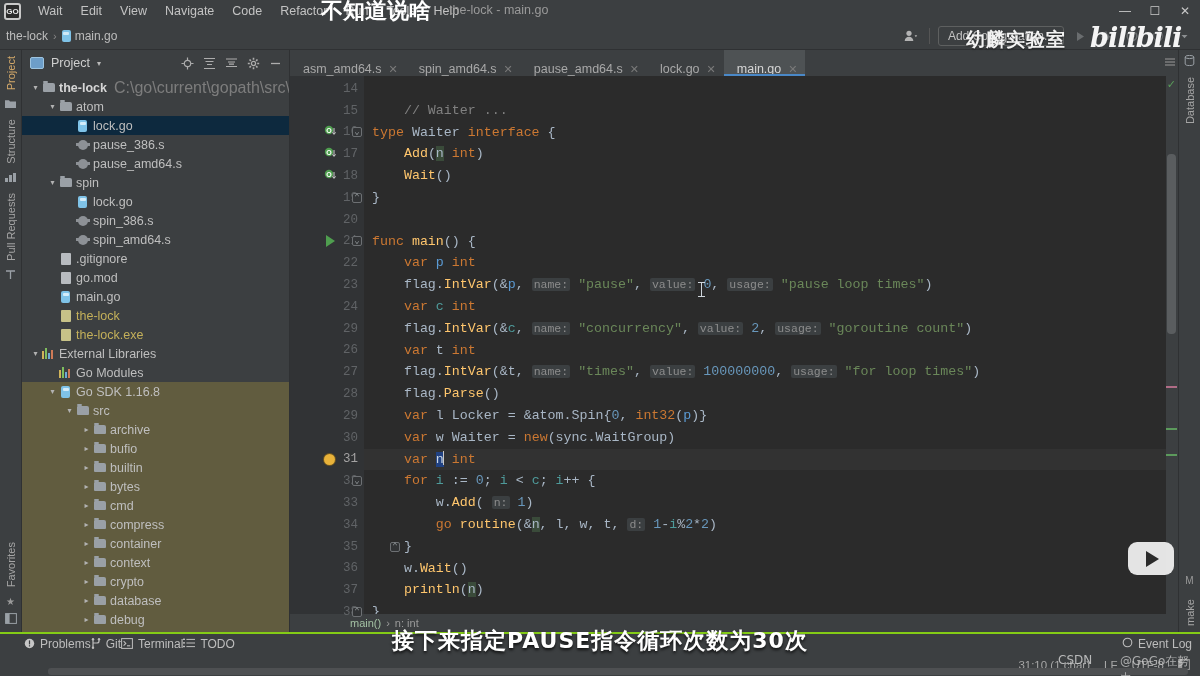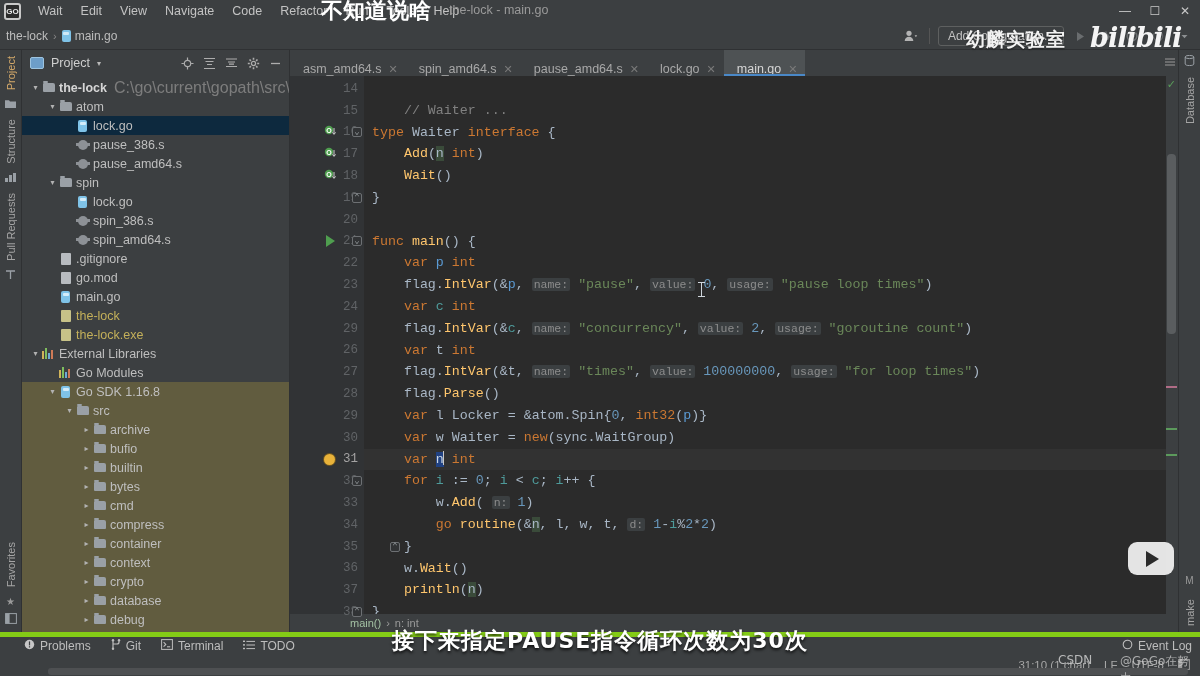--- a/index.html
+++ b/index.html
@@ -129,22 +129,22 @@
   .breadcrumbs { height:18px; flex:0 0 18px; background:#3c3f41; display:flex; align-items:center; padding-left:60px;
                  font-size:11px; color:#9b9b9b; gap:5px;}
   .bc { color:#a3c0a3; }
   .bc2 { color:#9a9a9a;}
 
   
   .rightstrip { width:22px; flex:0 0 22px; background:#3c3f41; display:flex; flex-direction:column;
                 justify-content:space-between; align-items:center; border-left:1px solid #2f3133;}
 
   
-  .toolwin { height:22px; flex:0 0 22px; background:#3c3f41; display:flex; align-items:center; padding-left:24px; gap:20px;
-             border-top:5px solid #84cc16;}
+  .toolwin { height:22px; flex:0 0 22px; background:#3c3f41; display:flex; align-items:center; padding-left:24px; 
+             border-top:2px solid #84cc16;}
   .twi { display:flex; align-items:center; gap:5px; font-size:12px; color:#bdbdbd;}
   .twi .gi { color:#b5b5b5; font-size:11px; }
   .tw-right { margin-left:auto; margin-right:8px; display:flex; align-items:center; gap:5px; color:#bdbdbd; }
 
   .statusbar { height:22px; flex:0 0 22px; background:#3c3f41; display:flex; align-items:center; padding-left:24px;
                font-size:11.5px; color:#a7a7a7; }
   .sb-right { margin-left:auto; display:flex; align-items:center; gap:14px; padding-right:10px; }
 
   
   .ov { position:absolute; pointer-events:none; }

